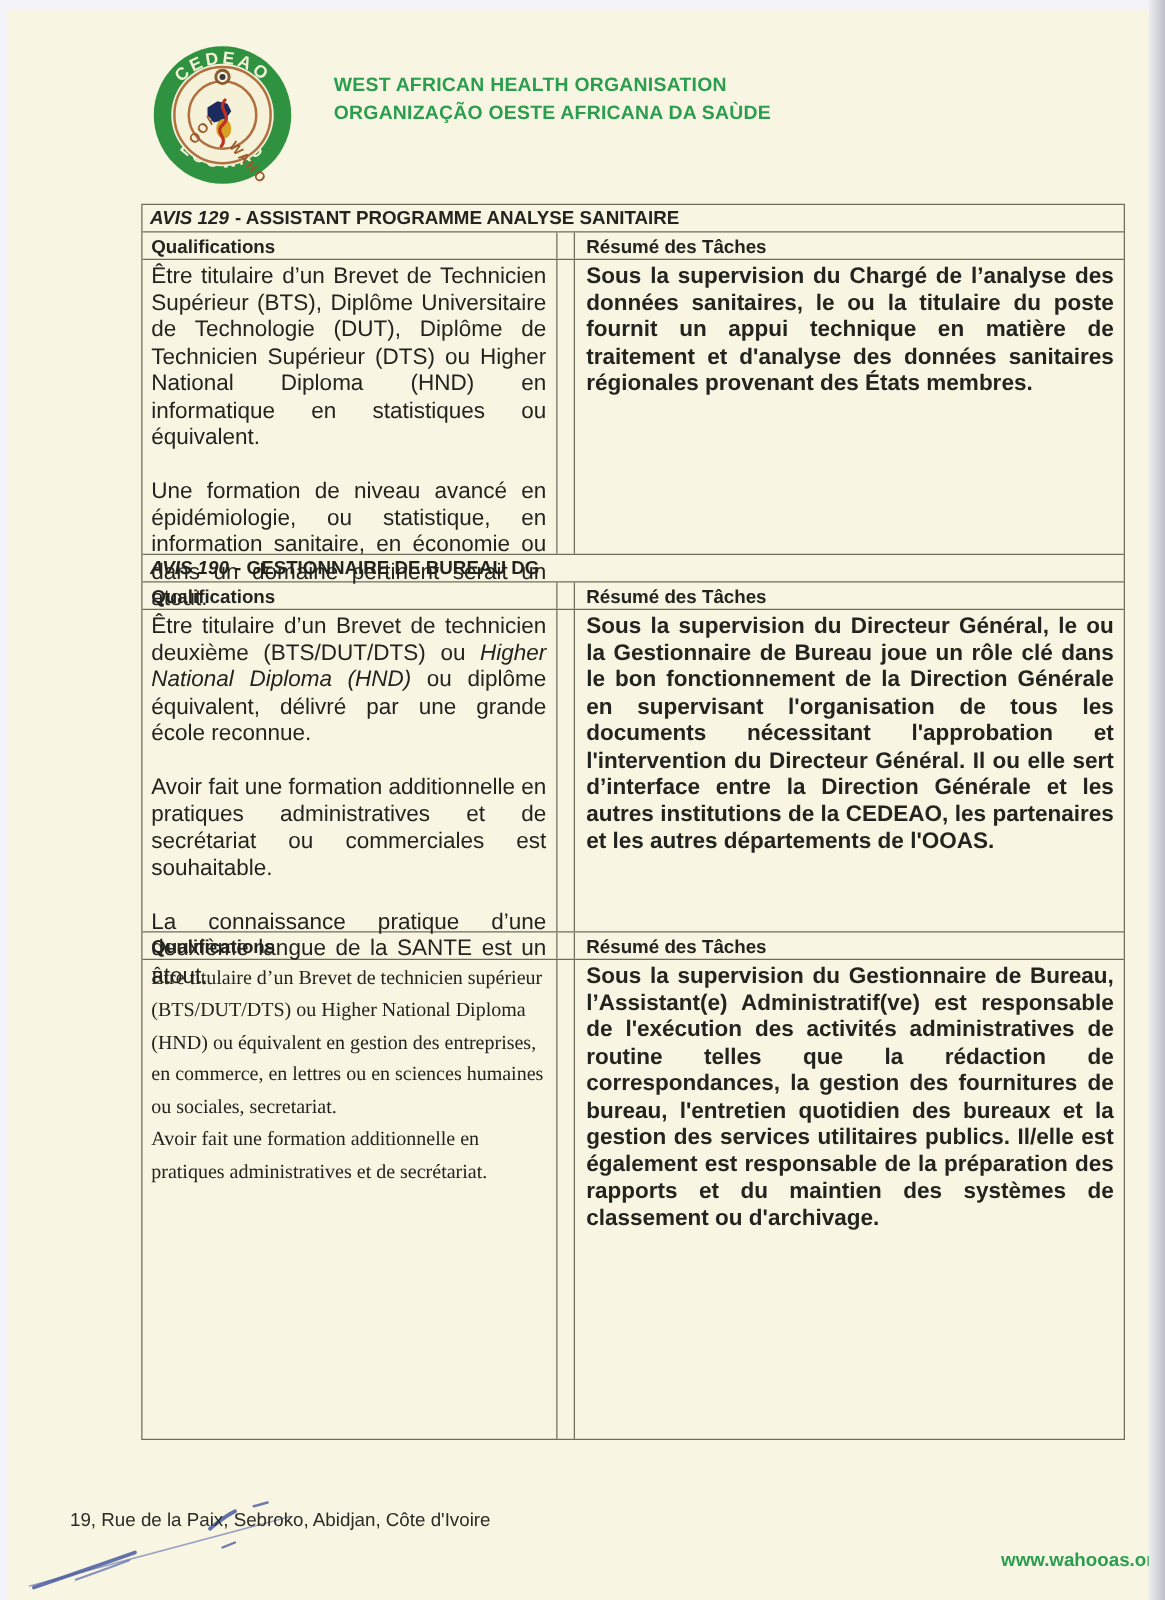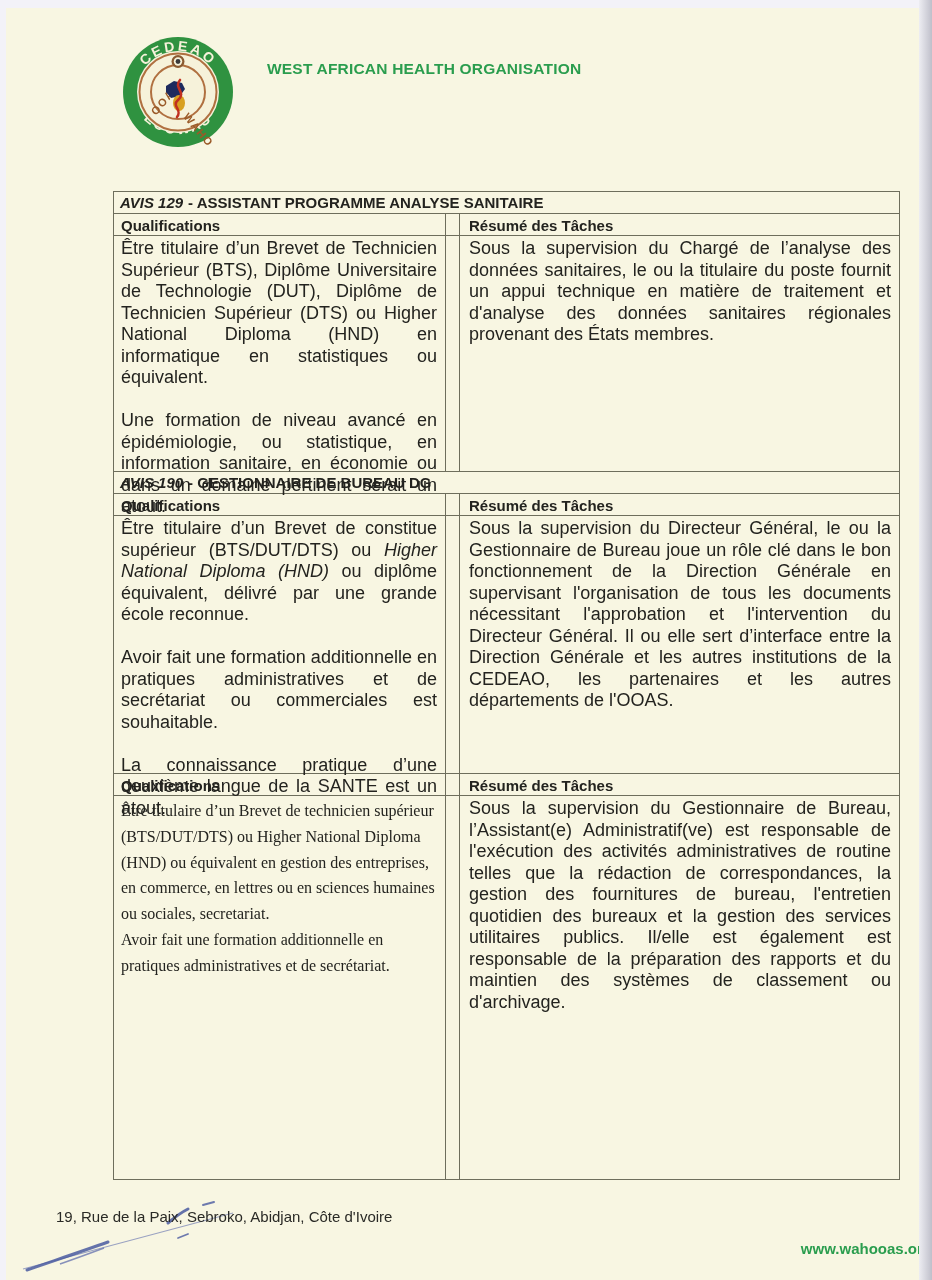--- a/index.html
+++ b/index.html
@@ -15,30 +15,30 @@
   .edge-left  { position:absolute; top:0; left:0; bottom:0; width:6px;  background:#f3f2f8; z-index:5; }
   .edge-right { position:absolute; top:0; right:0; bottom:0; width:13px;
                 background:linear-gradient(to right,#ededf2,#bfbfca); z-index:5; }
 
   .logo { position:absolute; left:122px; top:36px; width:112px; height:112px; }
 
   .org-lines { position:absolute; left:250px; top:58px; font-weight:bold;
                font-size:15.5px; line-height:22px; color:#2a9d4e; letter-spacing:.2px;margin-left:17px; }
 
   .doc-table { position:absolute; left:113px; top:163px; width:787px;
-               border:1.5px solid #6e6e5c; background:#f8f6e2;margin-top:28px; }
+               border:1.5px solid #6e6e5c; background:#f8f6e2; }
   .t-row { border-bottom:1.3px solid #6e6e5c; }
   .t-row:last-child { border-bottom:none; }
   .title-row { height:22px; padding:1px 6px 0 6px; font-size:15px; line-height:20px;
                font-weight:bold; white-space:nowrap; overflow:hidden; }
   .title-row .avis { font-style:italic; margin-right:5px; }
   .cols { display:flex; align-items:stretch; }
   .cell-left  { width:332px; border-right:1.3px solid #6e6e5c; padding:2px 8px 2px 7px; }
   .cell-mid   { width:14px;  border-right:1.3px solid #6e6e5c; }
-  .cell-right { flex:1; padding:2px 8px 2px 9px; }
+  .cell-right { flex:1; padding:2px 8px 2px 9px;font-weight:bold; }
   .hdr-row { height:22px; }
   .hdr-row .cell-left, .hdr-row .cell-right { font-size:15px; line-height:19px;
                font-weight:bold; }
   .body-row p { font-size:18px; line-height:21.5px; text-align:justify; }
   .body-row .para-gap { margin-top:21.5px; }
   .row-129 { height:236px; }
   .row-130 { height:258px; }
   .row-131 { height:383px; }
   .serif-cell p { font-family:"Liberation Serif", serif; font-size:16px;
                   line-height:25.8px; text-align:left; }
@@ -76,20 +76,21 @@
   <circle cx="56" cy="25.5" r="2.4" fill="#3a3a3a"></circle>
   <text x="34" y="80" transform="rotate(-50 34 80)" font-family="Liberation Sans, sans-serif" font-size="11" font-weight="bold" fill="#9a5a28" letter-spacing="1.5">OOAS</text>
   <text x="64" y="90" transform="rotate(50 72 82)" font-family="Liberation Sans, sans-serif" font-size="11" font-weight="bold" fill="#9a5a28" letter-spacing="1.5">WAHO</text>
   <path d="M44,50 L52,45 L60,47 L63,53 L58,60 L49,62 L44,56 Z" fill="#1d2a5e"></path>
   <ellipse cx="57" cy="67" rx="6" ry="8" fill="#d8a020"></ellipse>
   <path d="M58,44 C51,52 65,56 56,64 C49,70 61,74 55,81" fill="none" stroke="#c03020" stroke-width="2.6" stroke-linecap="round"></path>
 </svg>
 
 <div class="org-lines">
   <div>WEST AFRICAN HEALTH ORGANISATION</div>
+  <div>ORGANIZAÇÃO OESTE AFRICANA DA SAÙDE</div>
 </div>
 
 <div class="doc-table">
 
   <div class="t-row title-row">
     <span class="avis">AVIS 129</span><span>- ASSISTANT PROGRAMME ANALYSE SANITAIRE</span>
   </div>
   <div class="t-row cols hdr-row">
     <div class="cell-left">Qualifications</div>
     <div class="cell-mid"></div>
@@ -109,21 +110,21 @@
   <div class="t-row title-row">
     <span class="avis">AVIS 190</span><span>- GESTIONNAIRE DE BUREAU DG</span>
   </div>
   <div class="t-row cols hdr-row">
     <div class="cell-left">Qualifications</div>
     <div class="cell-mid"></div>
     <div class="cell-right">Résumé des Tâches</div>
   </div>
   <div class="t-row cols body-row row-130">
     <div class="cell-left">
-      <p><span>Être titulaire d’un Brevet de constitue supérieur (BTS/DUT/DTS) ou </span><i>Higher National Diploma (HND)</i><span> ou diplôme équivalent, délivré par une grande école reconnue.</span></p>
+      <p><span>Être titulaire d’un Brevet de technicien deuxième (BTS/DUT/DTS) ou </span><i>Higher National Diploma (HND)</i><span> ou diplôme équivalent, délivré par une grande école reconnue.</span></p>
       <p class="para-gap">Avoir fait une formation additionnelle en pratiques administratives et de secrétariat ou commerciales est souhaitable.</p>
       <p class="para-gap">La connaissance pratique d’une deuxième langue de la SANTE est un atout.</p>
     </div>
     <div class="cell-mid"></div>
     <div class="cell-right">
       <p>Sous la supervision du Directeur Général, le ou la Gestionnaire de Bureau joue un rôle clé dans le bon fonctionnement de la Direction Générale en supervisant l'organisation de tous les documents nécessitant l'approbation et l'intervention du Directeur Général. Il ou elle sert d’interface entre la Direction Générale et les autres institutions de la CEDEAO, les partenaires et les autres départements de l'OOAS.</p>
     </div>
   </div>
 
   <div class="t-row cols hdr-row">

